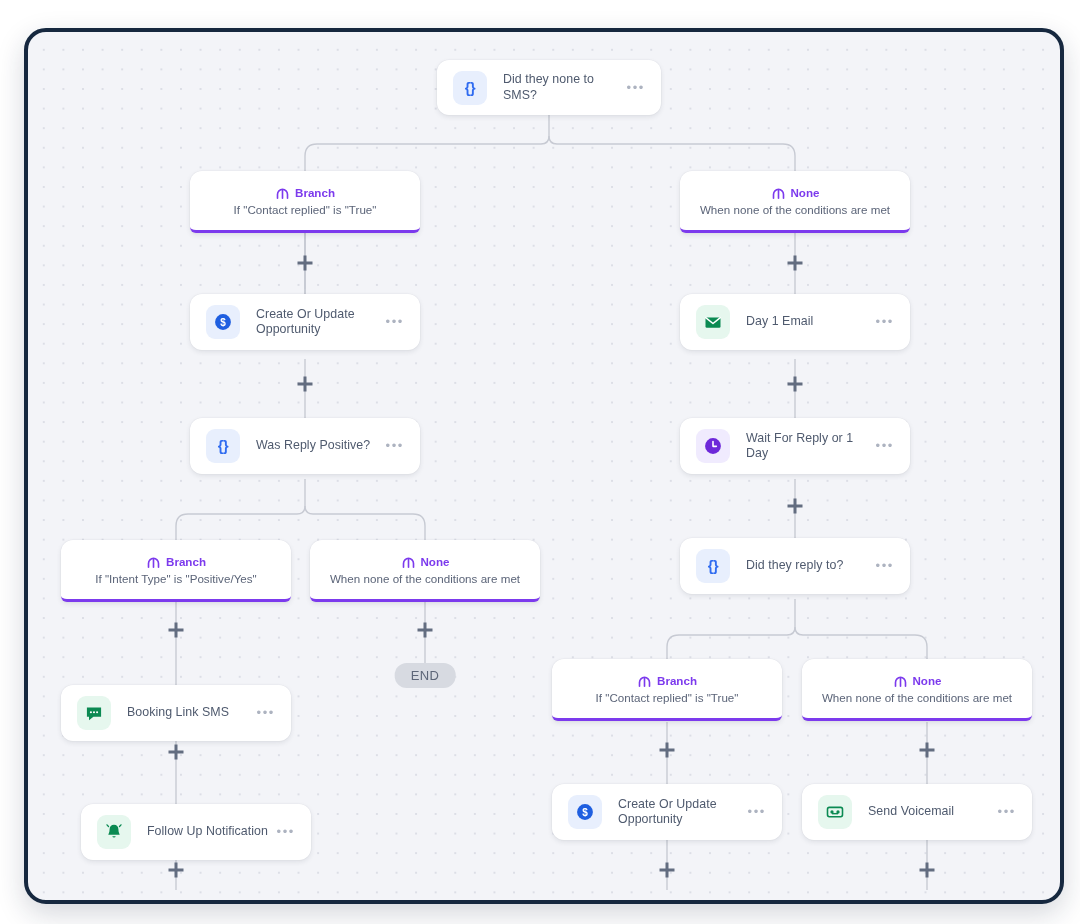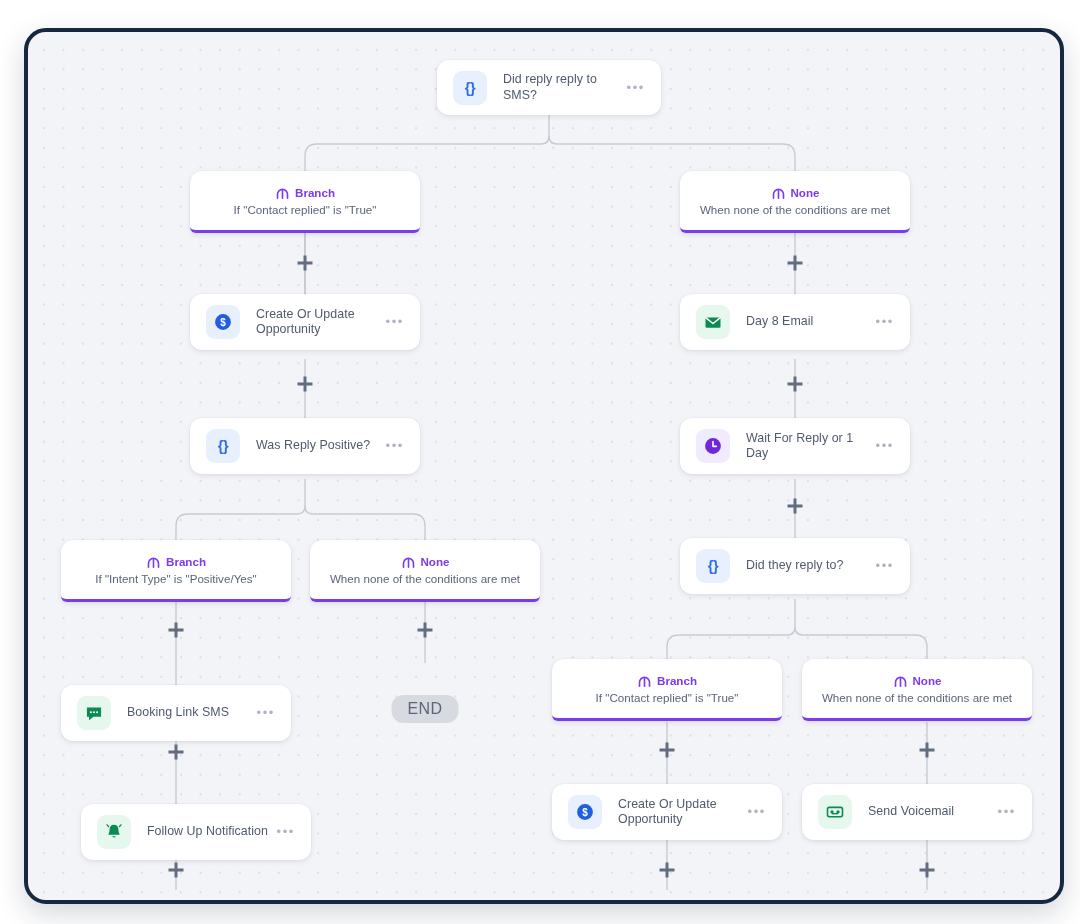--- a/index.html
+++ b/index.html
@@ -57,21 +57,21 @@
   .branch .sub{color:#5b6478;font-size:11.6px;letter-spacing:.02px;}
 
   .plus{position:absolute;width:15px;height:15px;transform:translate(-50%,-50%);}
   .plus::before,.plus::after{content:"";position:absolute;background:#636d80;}
   .plus::before{left:0;top:6.4px;width:15px;height:2.2px;}
   .plus::after{top:0;left:6.4px;width:2.2px;height:15px;}
 
   .endpill{
     position:absolute;transform:translate(-50%,0);
     background:#d7dae1;color:#5d6678;border-radius:12px;
-    padding:5px 16px;font-size:16px;letter-spacing:.4px;margin-top:32px;
+    padding:5px 16px;font-size:13px;letter-spacing:.4px;
   }
 </style>
 </head>
 <body>
 
 <div id="frame">
   <div id="canvas">
     <div id="layer">
 
       <svg class="edges">
@@ -109,21 +109,21 @@
         <line x1="639" y1="690" x2="639" y2="752"></line>
         <line x1="639" y1="789" x2="639" y2="858"></line>
         <line x1="899" y1="690" x2="899" y2="752"></line>
         <line x1="899" y1="789" x2="899" y2="858"></line>
       </svg>
 
       <div class="node" style="left:409px;top:28px;width:224px;height:55px;">
         <span class="ico blue">
           <span class="brace">{}</span>
         </span>
-        <span class="label">Did reply reply to SMS?</span>
+        <span class="label">Did they none to SMS?</span>
         <span class="dots">•••</span>
       </div>
 
       <div class="branch" style="left:162px;top:139px;width:230px;height:62px;">
         <span class="head">
           <svg width="15" height="15" viewBox="0 0 24 24">
             <path d="M4 21 V15 A8 8 0 0 1 20 15 V21" fill="none" stroke="#7c3aed" stroke-width="2.6" stroke-linecap="round"></path>
             <line x1="12" y1="9" x2="12" y2="21" stroke="#7c3aed" stroke-width="2.6" stroke-linecap="round"></line>
           </svg>
           <span class="title">Branch</span>
@@ -161,21 +161,21 @@
         <span class="dots">•••</span>
       </div>
 
       <div class="node" style="left:652px;top:262px;width:230px;height:56px;">
         <span class="ico green">
           <svg width="20" height="20" viewBox="0 0 24 24">
             <path d="M3 6.5h18v11a1.5 1.5 0 0 1-1.5 1.5h-15A1.5 1.5 0 0 1 3 17.5z" fill="#0b8a52"></path>
             <path d="M3.2 6.8 L12 13.8 L20.8 6.8" fill="none" stroke="#ffffff" stroke-width="1.9" stroke-linecap="round" stroke-linejoin="round"></path>
           </svg>
         </span>
-        <span class="label">Day 8 Email</span>
+        <span class="label">Day 1 Email</span>
         <span class="dots">•••</span>
       </div>
 
       <div class="node" style="left:652px;top:386px;width:230px;height:56px;justify-content:flex-end;">
         <span class="ico violet">
           <svg width="20" height="20" viewBox="0 0 24 24">
             <circle cx="12" cy="12" r="9.5" fill="#6d28d9"></circle>
             <path d="M12 6.6 V12.4 H16" fill="none" stroke="#ffffff" stroke-width="1.9" stroke-linecap="round" stroke-linejoin="round"></path>
           </svg>
         </span>

